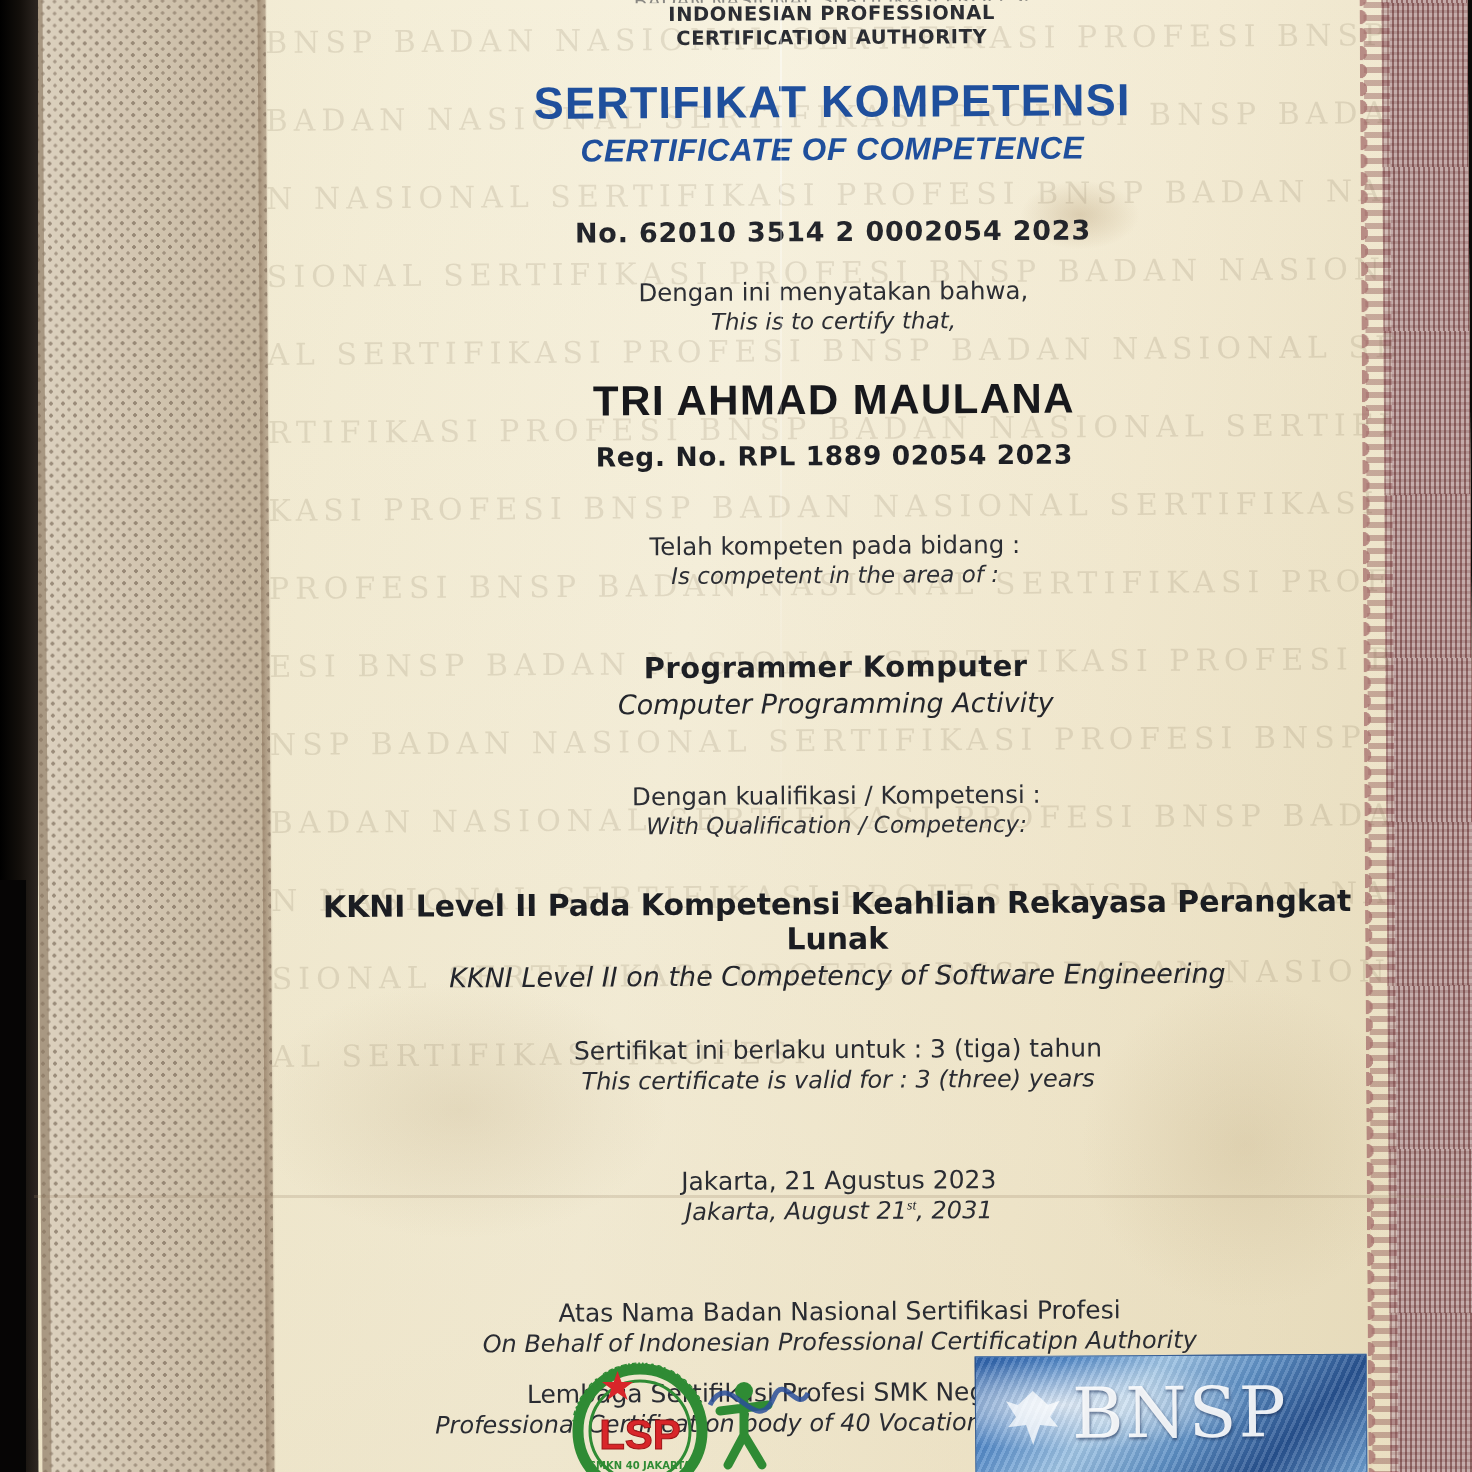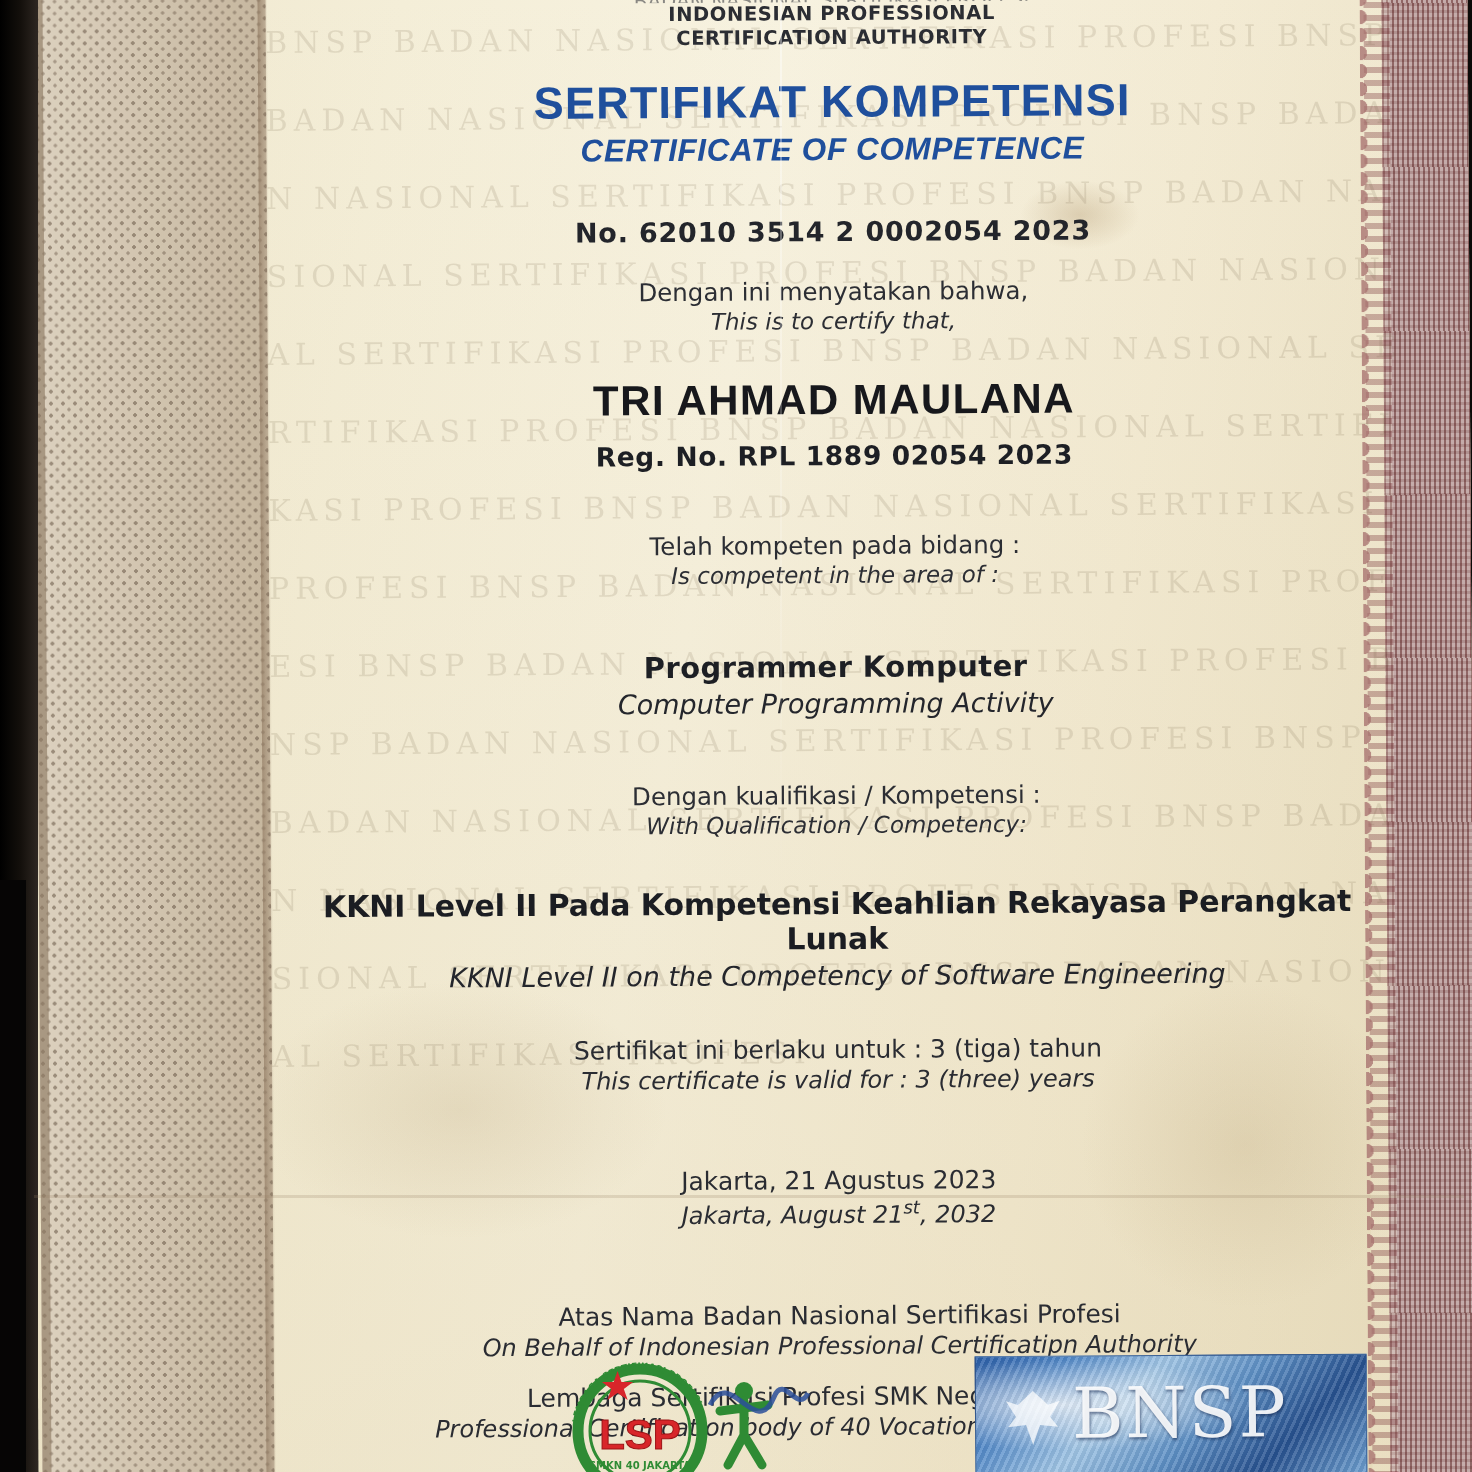--- a/index.html
+++ b/index.html
@@ -280,21 +280,21 @@
     margin-top: 72px;
     font-size: 25px;
     color: #2a2c32;
   }
   .place-en {
     margin-top: 2px;
     font-size: 24px;
     font-style: italic;
     color: #2a2c32;
   }
-  .place-en sup { font-size: 18px; vertical-align: super; }
+  .place-en sup { font-size: 14px; vertical-align: super; font-family: Liberation Serif, serif; }
 
   .behalf-id {
     margin-top: 72px;
     font-size: 25px;
     color: #2a2c32;
   }
   .behalf-en {
     margin-top: 2px;
     font-size: 24px;
     font-style: italic;
@@ -414,21 +414,21 @@
     <div class="qual-label-id">Dengan kualifikasi / Kompetensi :</div>
     <div class="qual-label-en">With Qualification / Competency:</div>
 
     <div class="qual-id">KKNI Level II Pada Kompetensi Keahlian Rekayasa Perangkat Lunak</div>
     <div class="qual-en">KKNI Level II on the Competency of Software Engineering</div>
 
     <div class="valid-id">Sertifikat ini berlaku untuk : 3 (tiga) tahun</div>
     <div class="valid-en">This certificate is valid for : 3 (three) years</div>
 
     <div class="place-id">Jakarta, 21 Agustus 2023</div>
-    <div class="place-en"><span>Jakarta, August 21</span><sup>st</sup><span>, 2032</span></div>
+    <div class="place-en"><span>Jakarta, August 21</span><sup>st</sup><span>, 2031</span></div>
 
     <div class="behalf-id">Atas Nama Badan Nasional Sertifikasi Profesi</div>
     <div class="behalf-en">On Behalf of Indonesian Professional Certificatipn Authority</div>
 
     <div class="body-id">Lembaga Sertifikasi Profesi SMK Negeri 40 Jakarta</div>
     <div class="body-en">Professional Certification body of 40 Vocational High School Jakarta</div>
 
   </div>
 
   <svg class="lsp-logo" viewBox="0 0 250 130">

